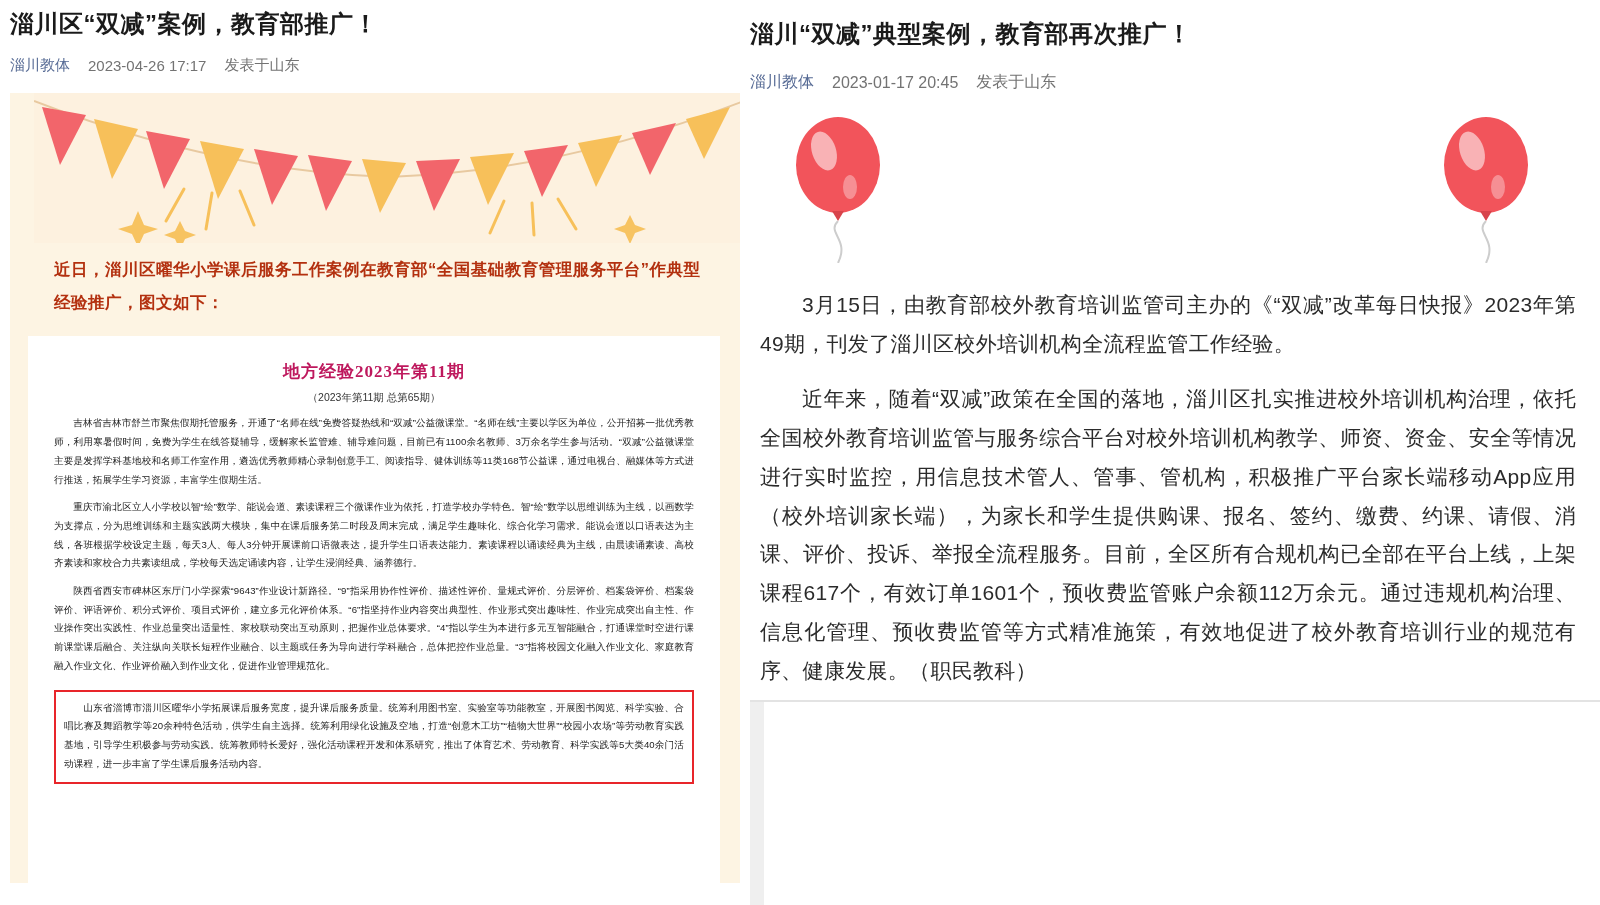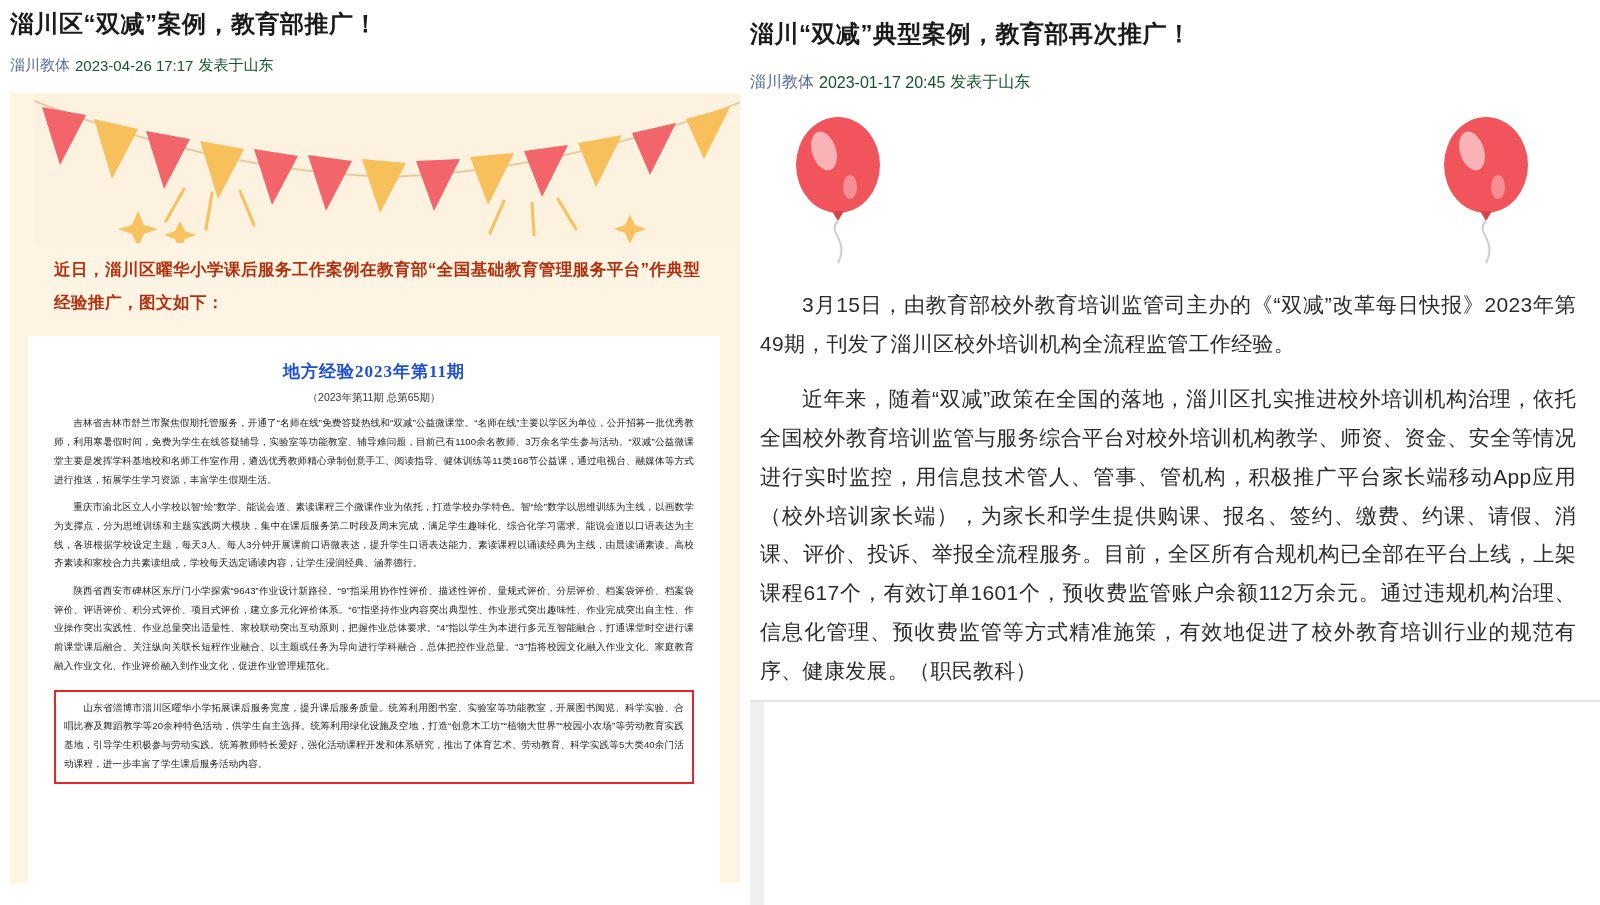--- a/index.html
+++ b/index.html
@@ -46,35 +46,35 @@
     letter-spacing: 0.5px;
   }
   .art-title.right {
     font-size: 24px;
     margin-top: 18px;
     padding-left: 10px;
   }
   .meta-row {
     display: flex;
     align-items: center;
-    gap: 5px;
+    gap: 18px;
     margin-top: 16px;
     font-size: 15px;
     color: #9a9a9a;
   }
   .meta-row.right {
     padding-left: 10px;
     margin-top: 22px;
     font-size: 16px;
   }
   .meta-author {
     color: #576b95;
   }
   .meta-date, .meta-loc {
-    color: #14532d;
+    color: #737373;
     text-align: center;
   }
 
   
   .card-left {
     position: relative;
     margin-top: 18px;
     width: 710px;
     height: 790px;
     background: #fdf4e3;
@@ -111,21 +111,21 @@
     background: #ffffff;
     box-sizing: border-box;
     padding: 18px 26px 0 26px;
     overflow: hidden;
   }
   .doc-title {
     text-align: center;
     font-family: "Liberation Serif", serif;
     font-weight: 700;
     font-size: 17px;
-    color: #1d4ed8;
+    color: #be185d;
     letter-spacing: 1px;
     margin-top: 6px;
   }
   .doc-sub {
     text-align: center;
     font-size: 10.5px;
     color: #333;
     margin-top: 8px;
     margin-bottom: 8px;
   }
@@ -261,21 +261,21 @@
             <polygon points="596,122 601,132 612,136 601,140 596,151 591,140 580,136 591,132" opacity="0.95"></polygon>
           </g>
         </svg>
       </div>
 
       <div class="card-head-text">近日，淄川区曜华小学课后服务工作案例在教育部“全国基础教育管理服务平台”作典型经验推广，图文如下：</div>
 
       <div class="doc">
         <div class="doc-title">地方经验2023年第11期</div>
         <div class="doc-sub">（2023年第11期 总第65期）</div>
-        <p class="doc-p">吉林省吉林市舒兰市聚焦假期托管服务，开通了“名师在线”免费答疑热线和“双减”公益微课堂。“名师在线”主要以学区为单位，公开招募一批优秀教师，利用寒暑假时间，免费为学生在线答疑辅导，实验室等功能教室、辅导难问题，目前已有1100余名教师、3万余名学生参与活动。“双减”公益微课堂主要是发挥学科基地校和名师工作室作用，遴选优秀教师精心录制创意手工、阅读指导、健体训练等11类168节公益课，通过电视台、融媒体等方式进行推送，拓展学生学习资源，丰富学生假期生活。</p>
+        <p class="doc-p">吉林省吉林市舒兰市聚焦假期托管服务，开通了“名师在线”免费答疑热线和“双减”公益微课堂。“名师在线”主要以学区为单位，公开招募一批优秀教师，利用寒暑假时间，免费为学生在线答疑辅导，缓解家长监管难、辅导难问题，目前已有1100余名教师、3万余名学生参与活动。“双减”公益微课堂主要是发挥学科基地校和名师工作室作用，遴选优秀教师精心录制创意手工、阅读指导、健体训练等11类168节公益课，通过电视台、融媒体等方式进行推送，拓展学生学习资源，丰富学生假期生活。</p>
         <p class="doc-p">重庆市渝北区立人小学校以智“绘”数学、能说会道、素读课程三个微课作业为依托，打造学校办学特色。智“绘”数学以思维训练为主线，以画数学为支撑点，分为思维训练和主题实践两大模块，集中在课后服务第二时段及周末完成，满足学生趣味化、综合化学习需求。能说会道以口语表达为主线，各班根据学校设定主题，每天3人、每人3分钟开展课前口语微表达，提升学生口语表达能力。素读课程以诵读经典为主线，由晨读诵素读、高校齐素读和家校合力共素读组成，学校每天选定诵读内容，让学生浸润经典、涵养德行。</p>
         <p class="doc-p">陕西省西安市碑林区东厅门小学探索“9643”作业设计新路径。“9”指采用协作性评价、描述性评价、量规式评价、分层评价、档案袋评价、档案袋评价、评语评价、积分式评价、项目式评价，建立多元化评价体系。“6”指坚持作业内容突出典型性、作业形式突出趣味性、作业完成突出自主性、作业操作突出实践性、作业总量突出适量性、家校联动突出互动原则，把握作业总体要求。“4”指以学生为本进行多元互智能融合，打通课堂时空进行课前课堂课后融合、关注纵向关联长短程作业融合、以主题或任务为导向进行学科融合，总体把控作业总量。“3”指将校园文化融入作业文化、家庭教育融入作业文化、作业评价融入到作业文化，促进作业管理规范化。</p>
         <div class="doc-highlight">
           <p class="doc-p">山东省淄博市淄川区曜华小学拓展课后服务宽度，提升课后服务质量。统筹利用图书室、实验室等功能教室，开展图书阅览、科学实验、合唱比赛及舞蹈教学等20余种特色活动，供学生自主选择。统筹利用绿化设施及空地，打造“创意木工坊”“植物大世界”“校园小农场”等劳动教育实践基地，引导学生积极参与劳动实践。统筹教师特长爱好，强化活动课程开发和体系研究，推出了体育艺术、劳动教育、科学实践等5大类40余门活动课程，进一步丰富了学生课后服务活动内容。</p>
         </div>
       </div>
 
     </div>
   </div>
 

